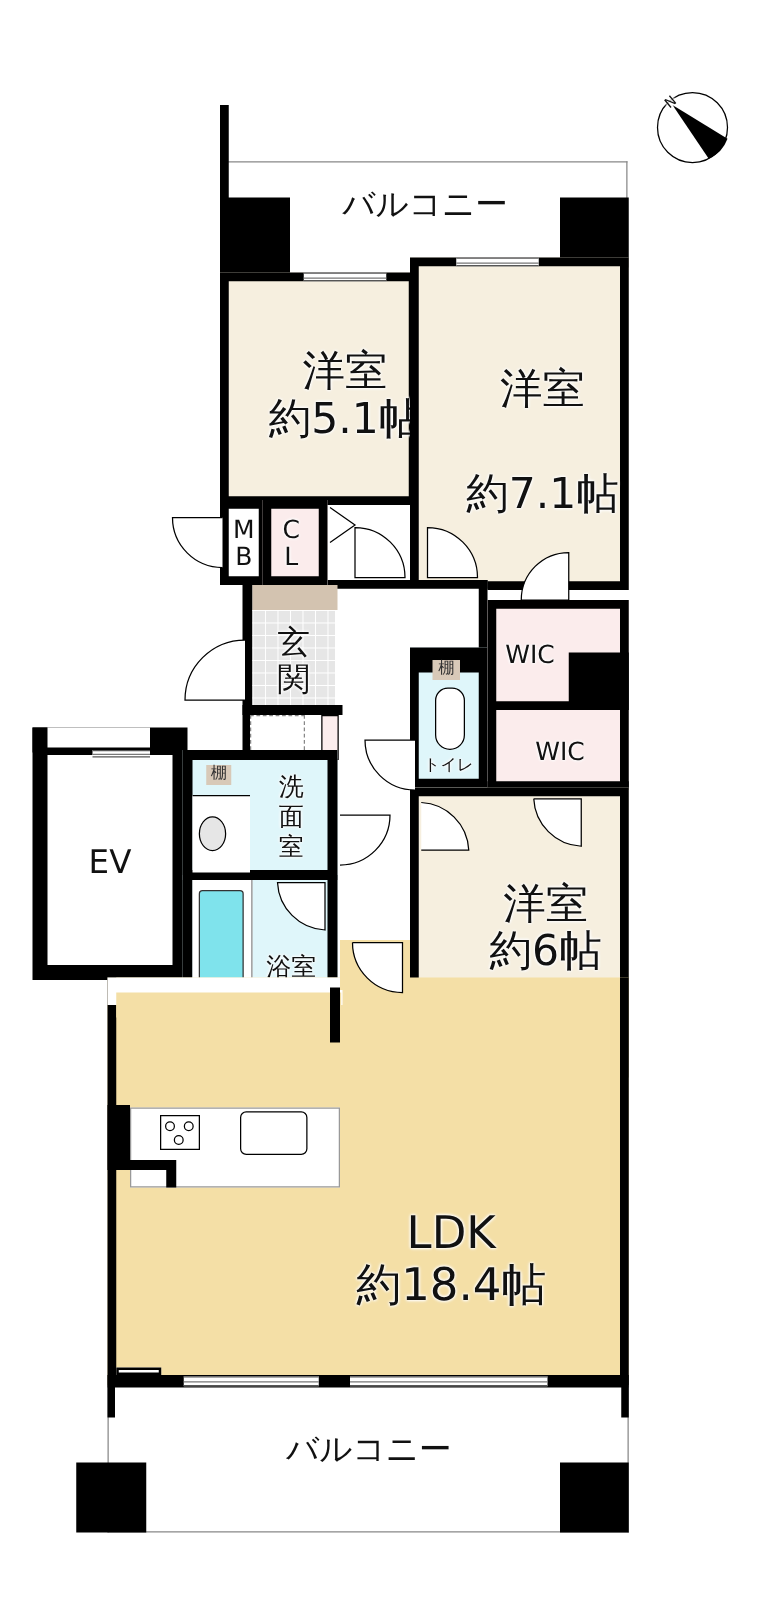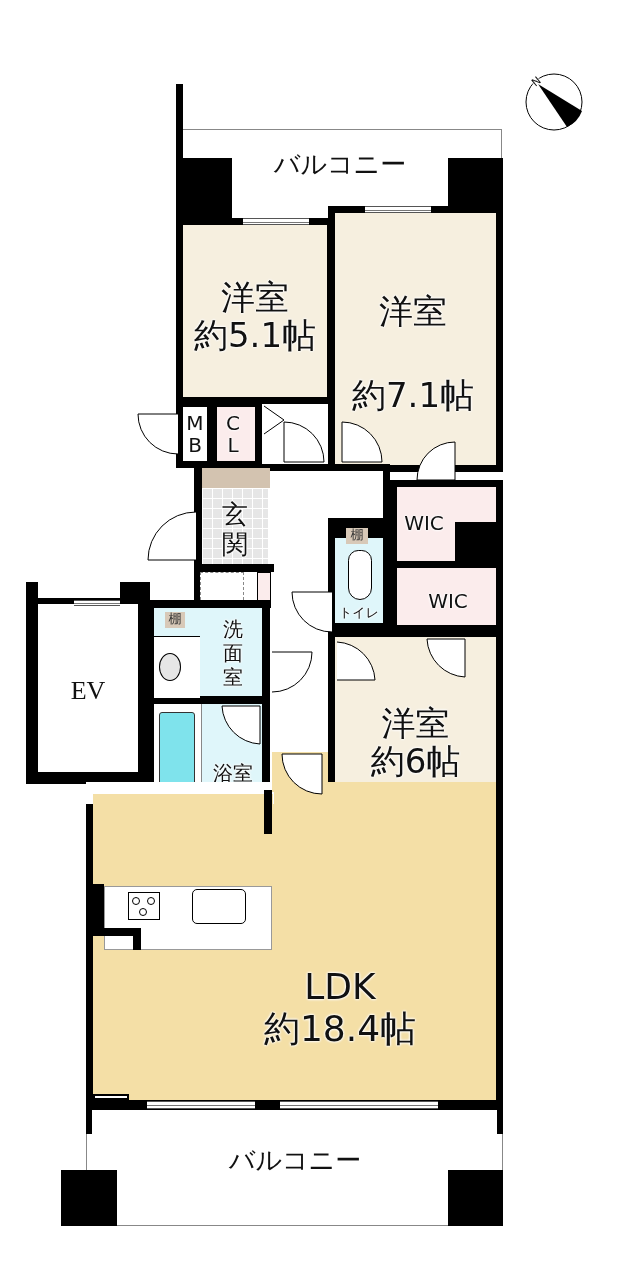--- a/index.html
+++ b/index.html
@@ -2,21 +2,21 @@
 <html><head>
 <meta charset="utf-8">
 <style>
   html, body { margin: 0; padding: 0; }
   body { width: 626px; height: 1280px; background: #ffffff; position: relative; overflow: hidden;
          font-family: "DejaVu Sans", sans-serif; }
   .wall { position: absolute; background: #000; }
   .room { position: absolute; box-sizing: border-box; }
   .label { position: absolute; text-align: center; color: #111; line-height: 1.15; white-space: nowrap;
            text-shadow: 0 0 3px #fff, 0 0 3px #fff, 0 0 2px #fff; }
-  .big { font-size: 34px; }
+  .big { font-size: 34px; padding-left: 21px; }
   .med { font-size: 26px; }
   .sm  { font-size: 20px; }
   .xs  { font-size: 13px; }
   .win { position: absolute; background: #fff; border-top: 1px solid #555; border-bottom: 1px solid #555; box-sizing: border-box; }
   .win::after { content: ""; position: absolute; left: 0; right: 0; top: 50%; border-top: 1px solid #777; }
   .rail { position: absolute; border: 1px solid #888; box-sizing: border-box; }
   svg { position: absolute; overflow: visible; }
 </style>
 </head>
 <body>
@@ -94,21 +94,21 @@
 <svg style="left:425px;top:637px;" width="42" height="42">
     <path d="M2 2 L40 2 L40 40 A40 40 0 0 1 2 2" fill="#fff" stroke="#000" stroke-width="1"></path>
   </svg>
 <div class="label big" style="left:328px;top:704px;width:175px;">洋室</div>
 <div class="label big" style="left:328px;top:742px;width:175px;">約6帖</div>
 
 <div class="room" style="left:26px;top:582px;width:124px;height:202px;background:#fff;border:12px solid #000;border-top-width:22px;"></div>
 <div class="wall" style="left:26px;top:582px;width:12px;height:20px;"></div>
 <div class="room" style="left:38px;top:582px;width:82px;height:16px;background:#fff;"></div>
 <div class="win" style="left:74px;top:600px;width:46px;height:6px;"></div>
-<div class="label med" style="left:38px;top:676px;width:100px;font-family:Liberation Serif, serif;">EV</div>
+<div class="label med" style="left:38px;top:676px;width:100px;">EV</div>
 
 <div class="room" style="left:146px;top:600px;width:124px;height:104px;background:#dff6fa;border:8px solid #000;border-top:8px solid #000;"></div>
 <div class="room" style="left:154px;top:636px;width:46px;height:62px;background:#fff;border-top:1px solid #000;"></div>
 <div class="room" style="left:159px;top:653px;width:22px;height:28px;background:#e6e6e6;border:1px solid #000;border-radius:50%;"></div>
 <div class="room" style="left:165px;top:612px;width:20px;height:16px;background:#d8c9b8;"></div>
 <div class="label xs" style="left:165px;top:612px;width:20px;color:#333;text-shadow:none;">棚</div>
 <div class="label sm" style="left:208px;top:618px;width:50px;">洗</div>
 <div class="label sm" style="left:208px;top:642px;width:50px;">面</div>
 <div class="label sm" style="left:208px;top:666px;width:50px;">室</div>
 <svg style="left:270px;top:650px;" width="44" height="44">

